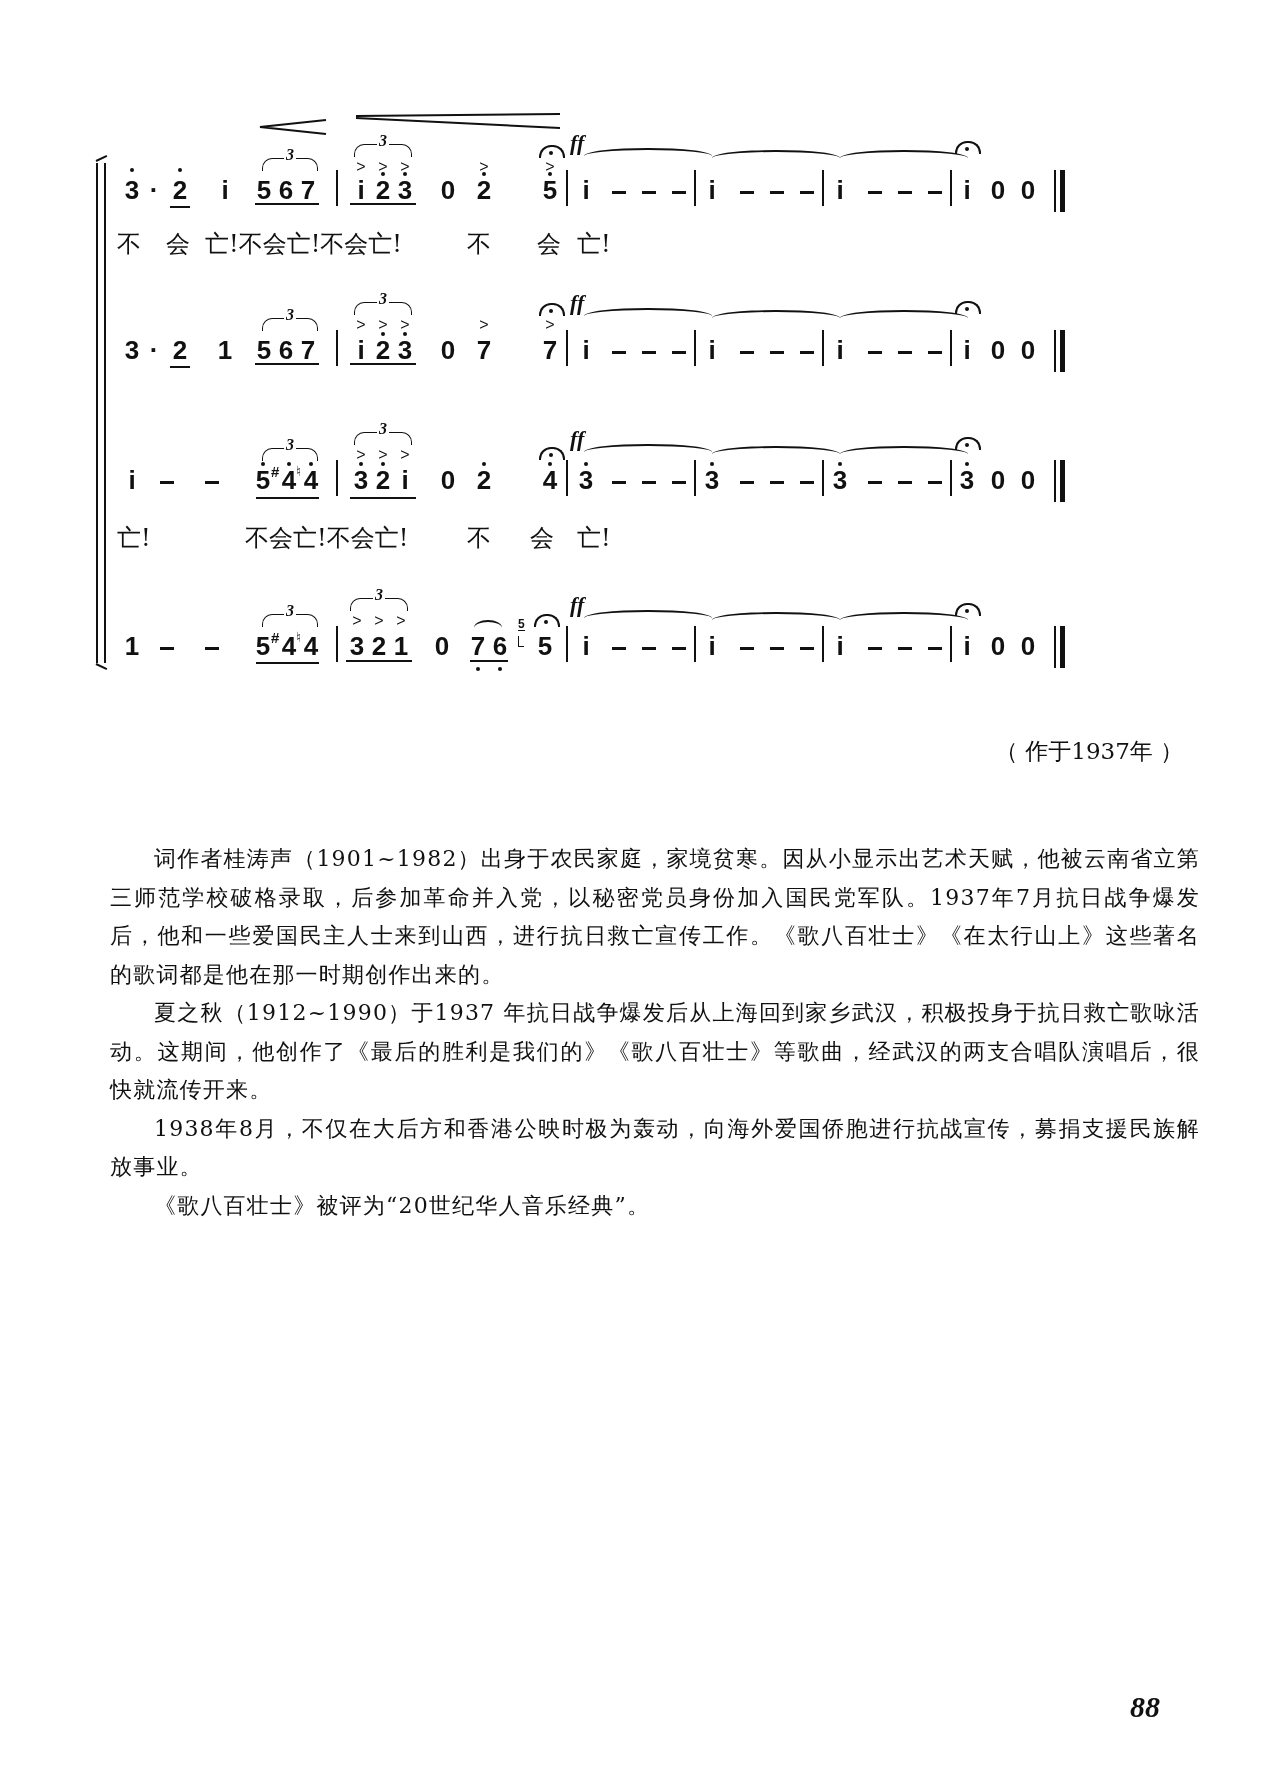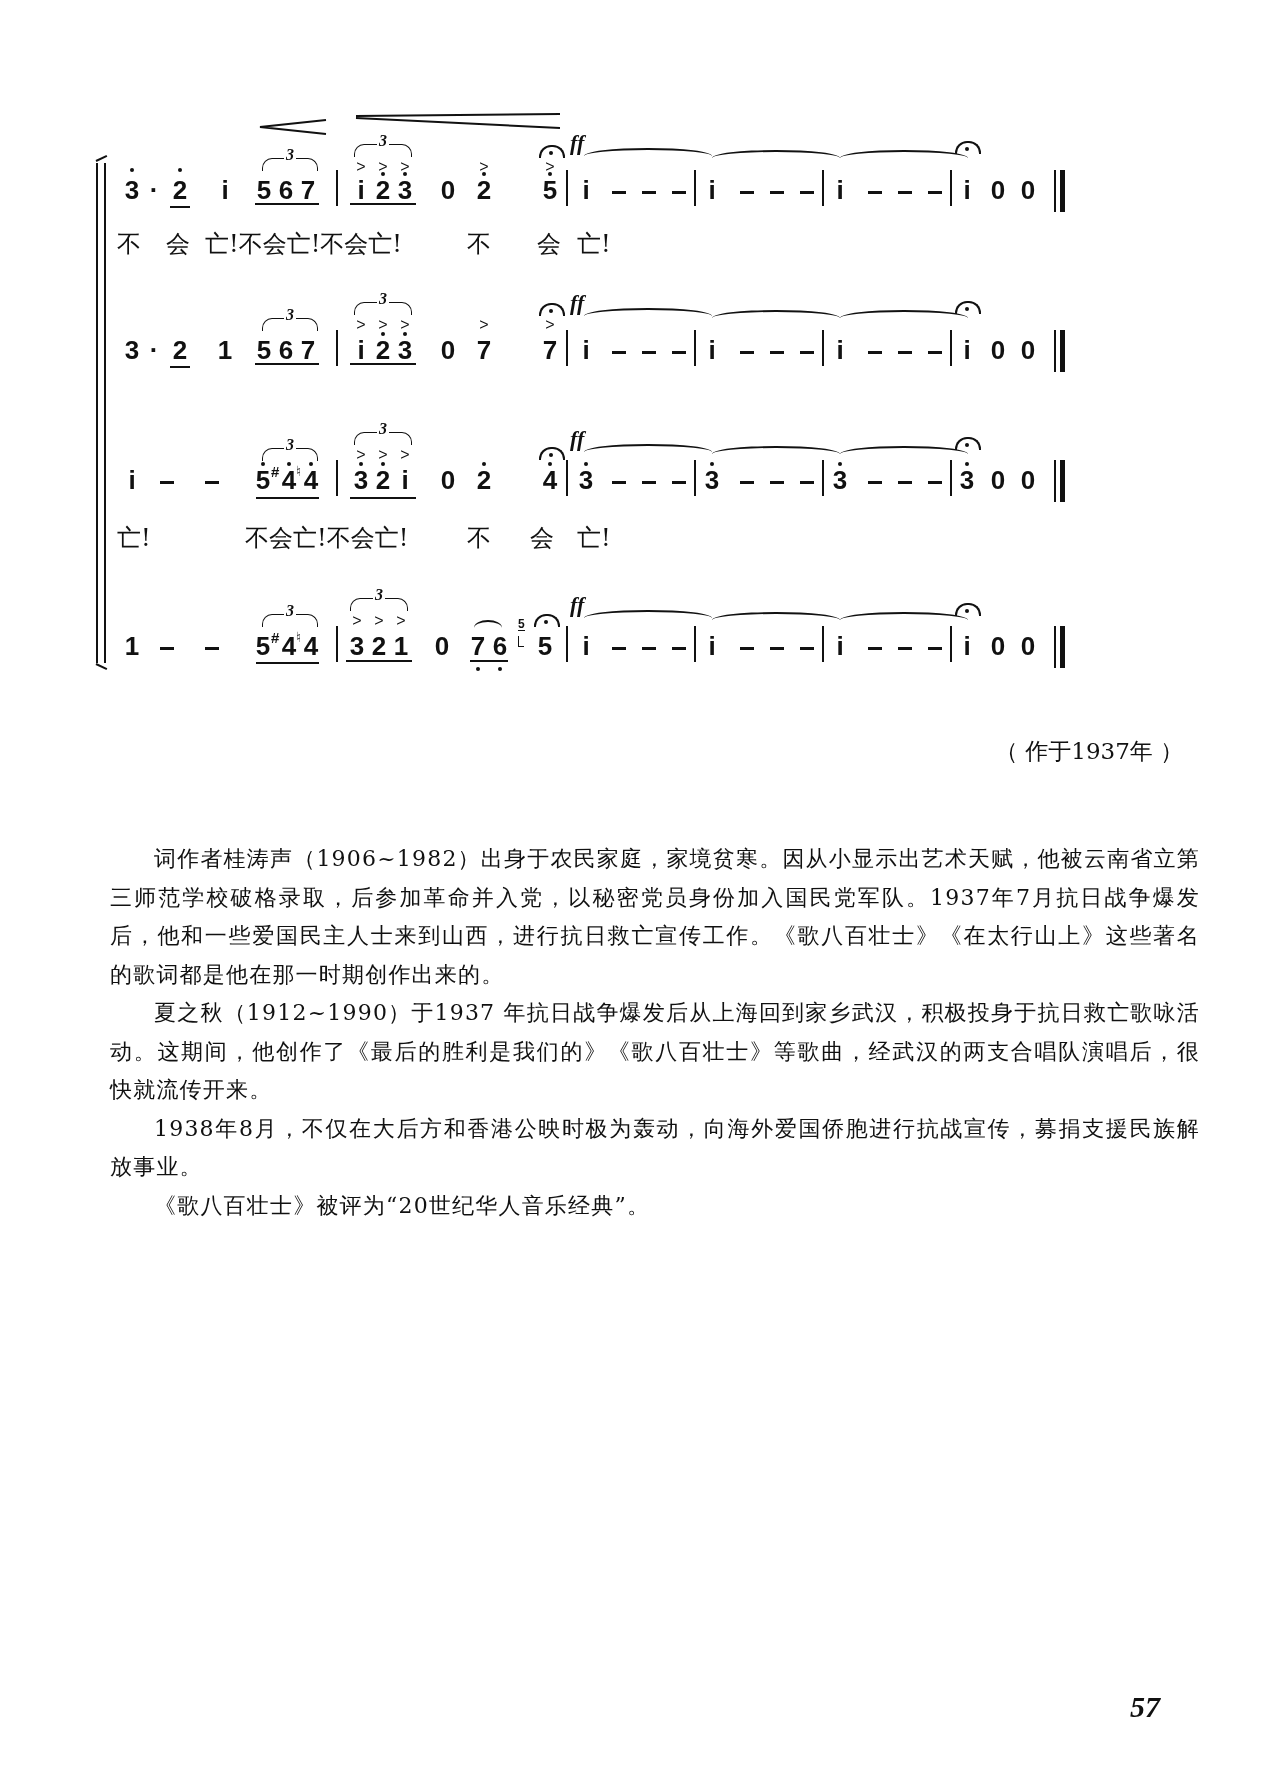--- a/index.html
+++ b/index.html
@@ -304,19 +304,19 @@
   <div class="bar" style="left:950px;top:626px;height:36px;"></div>
   <div class="note" style="left:955px;top:633px">i</div>
   <div class="note" style="left:986px;top:633px">0</div>
   <div class="note" style="left:1016px;top:633px">0</div>
   <div class="final-bar" style="left:1054px;top:626px;height:42px;"></div>
 </div>
 
 <div class="abs" style="left:995px;top:736px;font-family:'DejaVu Serif',serif;font-size:23px;white-space:nowrap;">（ 作于1937年 ）</div>
 
 <div class="para" style="top:840px;">
-  <p>词作者桂涛声（1906~1982）出身于农民家庭，家境贫寒。因从小显示出艺术天赋，他被云南省立第三师范学校破格录取，后参加革命并入党，以秘密党员身份加入国民党军队。1937年7月抗日战争爆发后，他和一些爱国民主人士来到山西，进行抗日救亡宣传工作。《歌八百壮士》《在太行山上》这些著名的歌词都是他在那一时期创作出来的。</p>
+  <p>词作者桂涛声（1901~1982）出身于农民家庭，家境贫寒。因从小显示出艺术天赋，他被云南省立第三师范学校破格录取，后参加革命并入党，以秘密党员身份加入国民党军队。1937年7月抗日战争爆发后，他和一些爱国民主人士来到山西，进行抗日救亡宣传工作。《歌八百壮士》《在太行山上》这些著名的歌词都是他在那一时期创作出来的。</p>
   <p>夏之秋（1912~1990）于1937 年抗日战争爆发后从上海回到家乡武汉，积极投身于抗日救亡歌咏活动。这期间，他创作了《最后的胜利是我们的》《歌八百壮士》等歌曲，经武汉的两支合唱队演唱后，很快就流传开来。</p>
   <p>1938年8月，不仅在大后方和香港公映时极为轰动，向海外爱国侨胞进行抗战宣传，募捐支援民族解放事业。</p>
   <p>《歌八百壮士》被评为“20世纪华人音乐经典”。</p>
 </div>
 
-<div class="abs" style="left:1130px;top:1690px;font-family:'Liberation Serif',serif;font-style:italic;font-weight:bold;font-size:30px;">57</div>
+<div class="abs" style="left:1130px;top:1690px;font-family:'Liberation Serif',serif;font-style:italic;font-weight:bold;font-size:30px;">88</div>
 
 </body></html>

